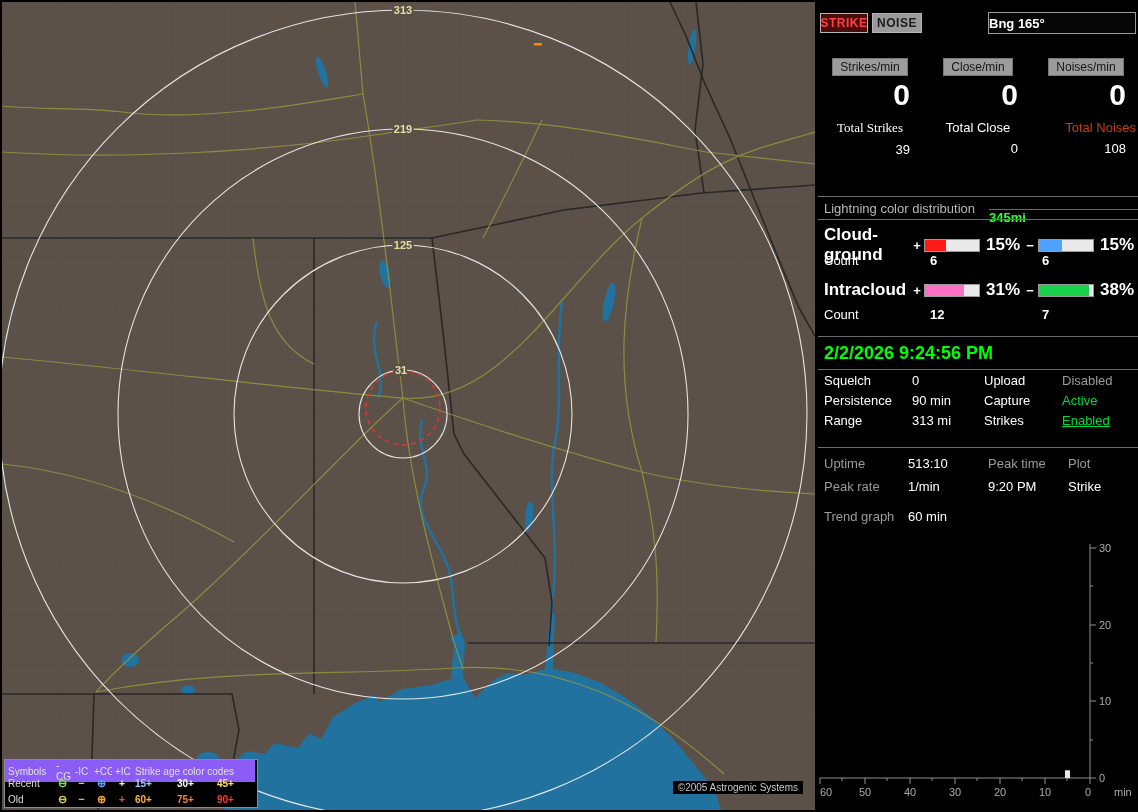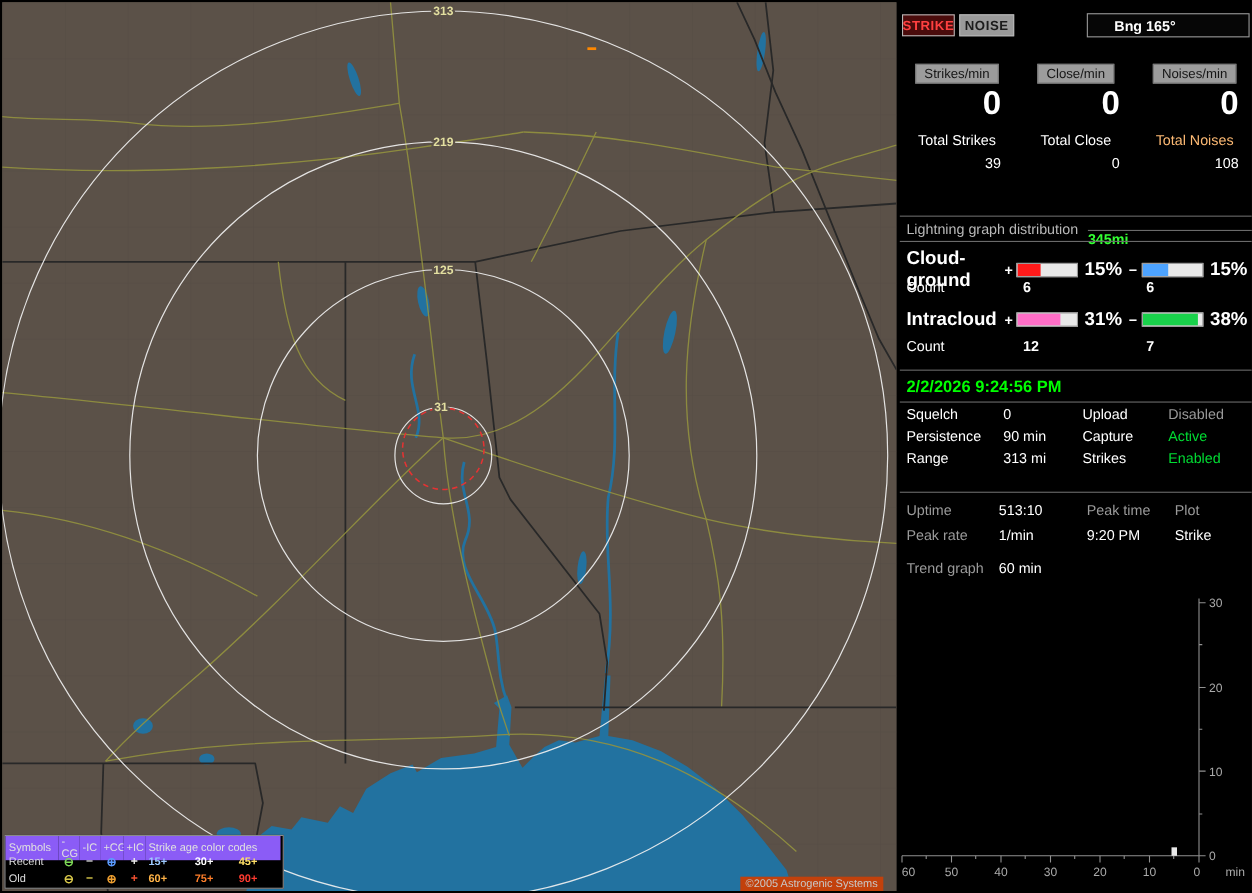--- a/index.html
+++ b/index.html
@@ -16,35 +16,35 @@
   #legend{position:absolute;left:2px;bottom:2px;width:254px;background:#000;
           border:1px solid #8a8a8a;font-size:10px;color:#ddd;box-sizing:border-box}
   .lrow{display:grid;grid-template-columns:48px 19px 19px 21px 20px 42px 40px 41px;align-items:center;height:16px}
   .lrow.lhead{height:15px}
   .lhead span{background:#8b5cf6;height:100%;display:flex;align-items:center;padding-left:3px;box-sizing:border-box;color:#e0e0e0}
   .lhead .agehead{grid-column:6/9}
   .lcell{padding-left:3px;white-space:nowrap}
   .lsym{text-align:center;font-weight:bold;font-size:11px}
   .lage{font-weight:bold}
 
-  #copyright{position:absolute;right:12px;bottom:0;font-size:10px;color:#c8c8c8;
-             background:#c2410c;padding:1px 5px}
+  #copyright{position:absolute;right:12px;bottom:16px;font-size:10px;color:#c8c8c8;
+             background:#000000;padding:1px 5px}
 
   
   #sidebar{position:absolute;left:818px;top:0;width:320px;height:812px;background:#000}
 
   .controls{position:absolute;top:12px;left:0;width:320px;height:24px}
   .btn{position:absolute;top:1px;height:20px;font-size:12px;font-weight:bold;
        border:1px solid #b5b5b5;display:flex;align-items:center;justify-content:center;
        box-sizing:border-box;cursor:default;letter-spacing:.5px}
   #strike-btn{left:2px;width:48px;background:#4a0b0b;color:#ff4040}
   #noise-btn{left:54px;width:50px;background:#9a9a9a;color:#1c1c1c}
   #bearing{position:absolute;right:2px;top:0;width:148px;height:22px;border:1px solid #9a9a9a;
            background:#060606;box-sizing:border-box;display:flex;align-items:center}
-  #bearing .bng{font-weight:bold;font-size:13px;margin-left:24px;color:#fff}
+  #bearing .bng{font-weight:bold;font-size:13px;margin-left:0;color:#fff}
   #bearing .dist{margin-left:auto;margin-right:6px;font-weight:bold;font-size:13px}
 
   .stats{position:absolute;top:58px;left:0;width:320px;height:118px}
   .stat-col{position:absolute;top:0;width:100px}
   .stat-col.c1{left:2px}.stat-col.c2{left:110px}.stat-col.c3{left:218px}
   .stat-col .badge{display:block;margin:0 auto;width:max-content;background:#9c9c9c;color:#151515;
                    font-size:12px;padding:1px 7px;border:1px solid #777}
   .stat-col .rate{text-align:right;padding-right:10px;font-size:30px;font-weight:bold;line-height:34px;margin-top:2px}
   .stat-col .tlabel{text-align:center;font-size:13px;margin-top:8px}
   .stat-col .tvalue{text-align:right;padding-right:10px;font-size:13px;margin-top:6px}
@@ -59,21 +59,21 @@
   .gauge .fill{position:absolute;left:0;top:0;bottom:0;width:0}
   .pct{font-weight:bold;font-size:17px;padding-left:6px}
   .crow{position:absolute;left:0;width:320px;height:22px;display:grid;
         grid-template-columns:92px 112px 112px;align-items:center;font-size:13px}
   .crow .clabel{padding-left:6px}
   .crow .cnt{padding-left:20px;font-weight:bold}
   .drow.r1{top:28px}.crow.r1{top:52px}.drow.r2{top:82px}.crow.r2{top:106px}
 
   .status{position:absolute;top:336px;left:0;width:320px;height:112px;
           border-top:1px solid #6a6a6a;border-bottom:1px solid #6a6a6a;box-sizing:border-box}
-  .datetime{font-weight:bold;font-size:15px;padding:6px 6px 5px;border-bottom:1px solid #6a6a6a}
+  .datetime{font-weight:bold;font-size:18px;padding:6px 6px 5px;border-bottom:1px solid #6a6a6a}
   .srow{display:grid;grid-template-columns:88px 72px 78px auto;padding-left:6px;height:20px;
         align-items:center;font-size:13px}
   .srow:first-of-type{margin-top:6px}
 
   .info{position:absolute;top:452px;left:0;width:320px}
   .irow{display:grid;grid-template-columns:84px 80px 80px auto;padding-left:6px;height:23px;
         align-items:center;font-size:13px}
   .irow.r3{margin-top:7px}
   .glabel{color:#9a9a9a}
 
@@ -200,39 +200,39 @@
     <div id="bearing">
       <span class="bng">Bng 165°</span>
       <span class="dist" style="color: rgb(51, 255, 51);">345mi</span>
     </div>
   </div>
 
   <div class="stats">
     <div class="stat-col c1">
       <span class="badge">Strikes/min</span>
       <div class="rate">0</div>
-      <div class="tlabel" style="color: rgb(255, 255, 255);">Total Strikes</div>
+      <div class="tlabel" style="color: rgb(255, 255, 255); font-family: Liberation Serif, serif;">Total Strikes</div>
       <div class="tvalue">39</div>
     </div>
     <div class="stat-col c2">
       <span class="badge">Close/min</span>
       <div class="rate">0</div>
       <div class="tlabel" style="color: rgb(255, 255, 255); text-align: center;">Total Close</div>
       <div class="tvalue">0</div>
     </div>
     <div class="stat-col c3">
       <span class="badge">Noises/min</span>
       <div class="rate">0</div>
-      <div class="tlabel" style="color: #fdba74;">Total Noises</div>
+      <div class="tlabel" style="color: #c2410c; text-align: right;">Total Noises</div>
       <div class="tvalue">108</div>
     </div>
   </div>
 
   <div class="dist">
-    <div class="dist-title">Lightning graph distribution</div>
+    <div class="dist-title">Lightning color distribution</div>
 
     <div class="drow r1">
       <span class="dlabel">Cloud-ground</span>
       <span class="sign">+</span>
       <span class="gauge">
           <span class="fill" style="background-color: rgb(255, 26, 26); width: 38%;"></span>
         </span>
       <span class="pct">15%</span>
       <span class="sign">−</span>
       <span class="gauge">
@@ -277,21 +277,21 @@
     <div class="srow">
       <span>Persistence</span>
       <span>90 min</span>
       <span>Capture</span>
       <span style="color: rgb(0, 221, 51);">Active</span>
     </div>
     <div class="srow">
       <span>Range</span>
       <span>313 mi</span>
       <span>Strikes</span>
-      <span style="color: rgb(0, 221, 51);">Enabled</span>
+      <span style="color: rgb(0, 221, 51); text-decoration: underline;">Enabled</span>
     </div>
   </div>
 
   <div class="info">
     <div class="irow">
       <span class="glabel">Uptime</span>
       <span>513:10</span>
       <span class="glabel">Peak time</span>
       <span class="glabel">Plot</span>
     </div>

